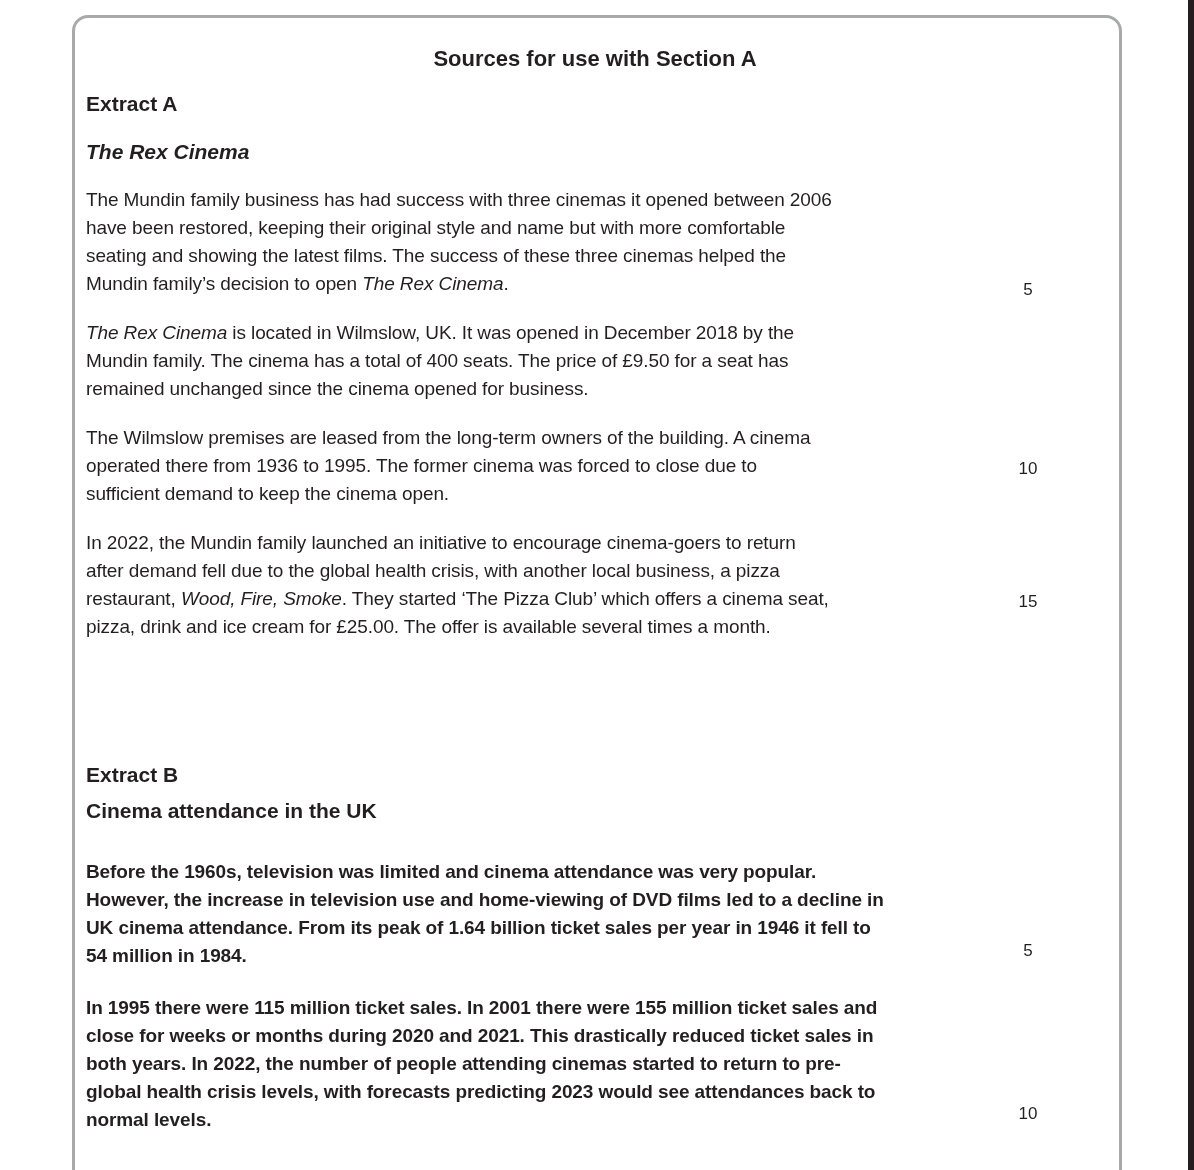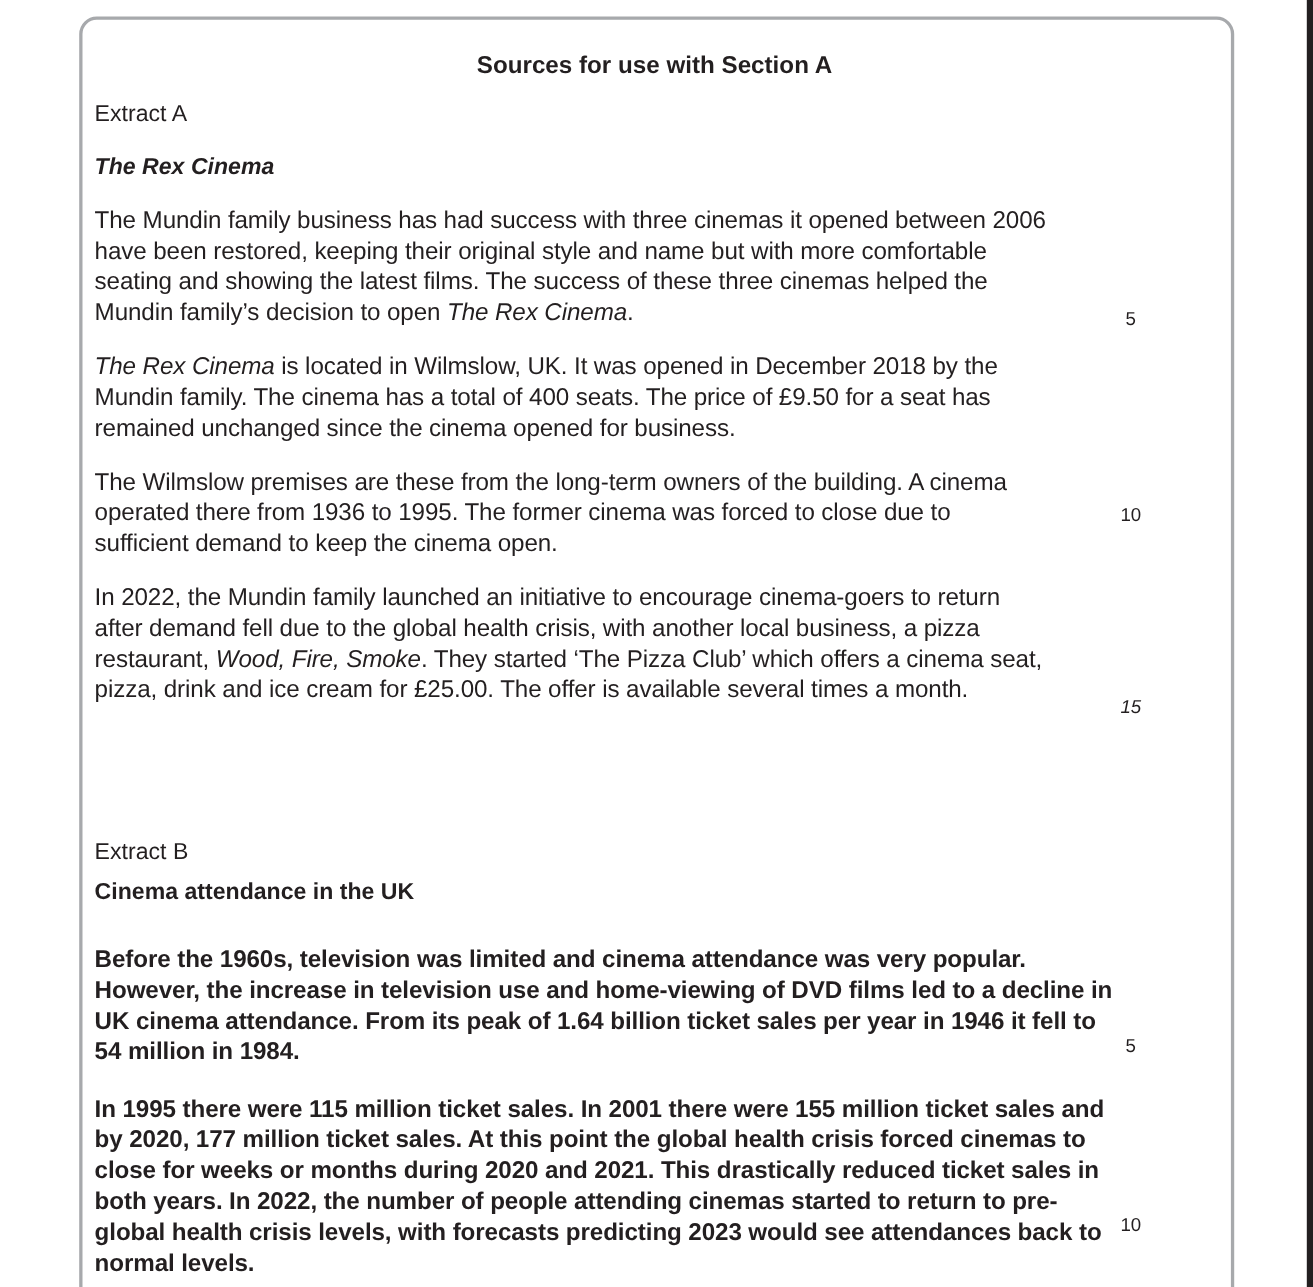--- a/index.html
+++ b/index.html
@@ -42,21 +42,21 @@
     font-size: 22px;
     line-height: 27px;
     font-weight: bold;
     margin: 0;
   }
   .heading {
     position: absolute;
     left: 86px;
     font-size: 21px;
     line-height: 27px;
-    font-weight: normal;
+    font-weight: bold;
     margin: 0;
   }
   #heading-a { top: 90px; }
   #heading-b { top: 761px; }
   .subheading {
     position: absolute;
     left: 86px;
     font-size: 21px;
     line-height: 27px;
     font-weight: bold;
@@ -67,21 +67,21 @@
   .paras {
     position: absolute;
     left: 86px;
     width: 940px;
   }
   #paras-a { top: 186px; }
   #paras-b { top: 858px; }
   .para { margin: 0 0 21px 0; }
   #paras-b .para { margin-bottom: 24px; font-weight: bold; }
   .tline {
-    font-size: 22px;
+    font-size: 19px;
     line-height: 28px;
     white-space: nowrap;
     letter-spacing: -0.1px;
   }
   .it { font-style: italic; }
   .ln {
     position: absolute;
     left: 1006px;
     width: 44px;
     text-align: center;
@@ -105,21 +105,21 @@
       <div class="tline"><span>have been restored, keeping their original style and name but with more comfortable</span></div>
       <div class="tline"><span>seating and showing the latest films. The success of these three cinemas helped the</span></div>
       <div class="tline"><span>Mundin family’s decision to open </span><span class="it">The Rex Cinema</span><span>.</span></div>
     </div>
     <div class="para">
       <div class="tline"><span class="it">The Rex Cinema</span><span> is located in Wilmslow, UK. It was opened in December 2018 by the</span></div>
       <div class="tline"><span>Mundin family. The cinema has a total of 400 seats. The price of £9.50 for a seat has</span></div>
       <div class="tline"><span>remained unchanged since the cinema opened for business.</span></div>
     </div>
     <div class="para">
-      <div class="tline"><span>The Wilmslow premises are these from the long-term owners of the building. A cinema</span></div>
+      <div class="tline"><span>The Wilmslow premises are leased from the long-term owners of the building. A cinema</span></div>
       <div class="tline"><span>operated there from 1936 to 1995. The former cinema was forced to close due to</span></div>
       <div class="tline"><span>sufficient demand to keep the cinema open.</span></div>
     </div>
     <div class="para">
       <div class="tline"><span>In 2022, the Mundin family launched an initiative to encourage cinema-goers to return</span></div>
       <div class="tline"><span>after demand fell due to the global health crisis, with another local business, a pizza</span></div>
       <div class="tline"><span>restaurant, </span><span class="it">Wood, Fire, Smoke</span><span>. They started ‘The Pizza Club’ which offers a cinema seat,</span></div>
       <div class="tline"><span>pizza, drink and ice cream for £25.00. The offer is available several times a month.</span></div>
     </div>
   </div>
@@ -128,27 +128,26 @@
 <h3 class="subheading" id="subheading-b">Cinema attendance in the UK</h3>
 <div class="paras" id="paras-b">
     <div class="para">
       <div class="tline"><span>Before the 1960s, television was limited and cinema attendance was very popular.</span></div>
       <div class="tline"><span>However, the increase in television use and home-viewing of DVD films led to a decline in</span></div>
       <div class="tline"><span>UK cinema attendance. From its peak of 1.64 billion ticket sales per year in 1946 it fell to</span></div>
       <div class="tline"><span>54 million in 1984.</span></div>
     </div>
     <div class="para">
       <div class="tline"><span>In 1995 there were 115 million ticket sales. In 2001 there were 155 million ticket sales and</span></div>
-      <div class="tline"><span>by 2020, 177 million ticket sales. At this point the global health crisis forced cinemas to</span></div>
       <div class="tline"><span>close for weeks or months during 2020 and 2021. This drastically reduced ticket sales in</span></div>
       <div class="tline"><span>both years. In 2022, the number of people attending cinemas started to return to pre-</span></div>
       <div class="tline"><span>global health crisis levels, with forecasts predicting 2023 would see attendances back to</span></div>
       <div class="tline"><span>normal levels.</span></div>
     </div>
   </div>
 
 <div id="line-numbers">
     <div class="ln" style="top: 276px;">5</div>
     <div class="ln" style="top: 455px;">10</div>
-    <div class="ln" style="top: 629px; font-style: italic;">15</div>
+    <div class="ln" style="top: 588px;">15</div>
     <div class="ln" style="top: 937px;">5</div>
     <div class="ln" style="top: 1100px;">10</div>
   </div>
 
 </body></html>

